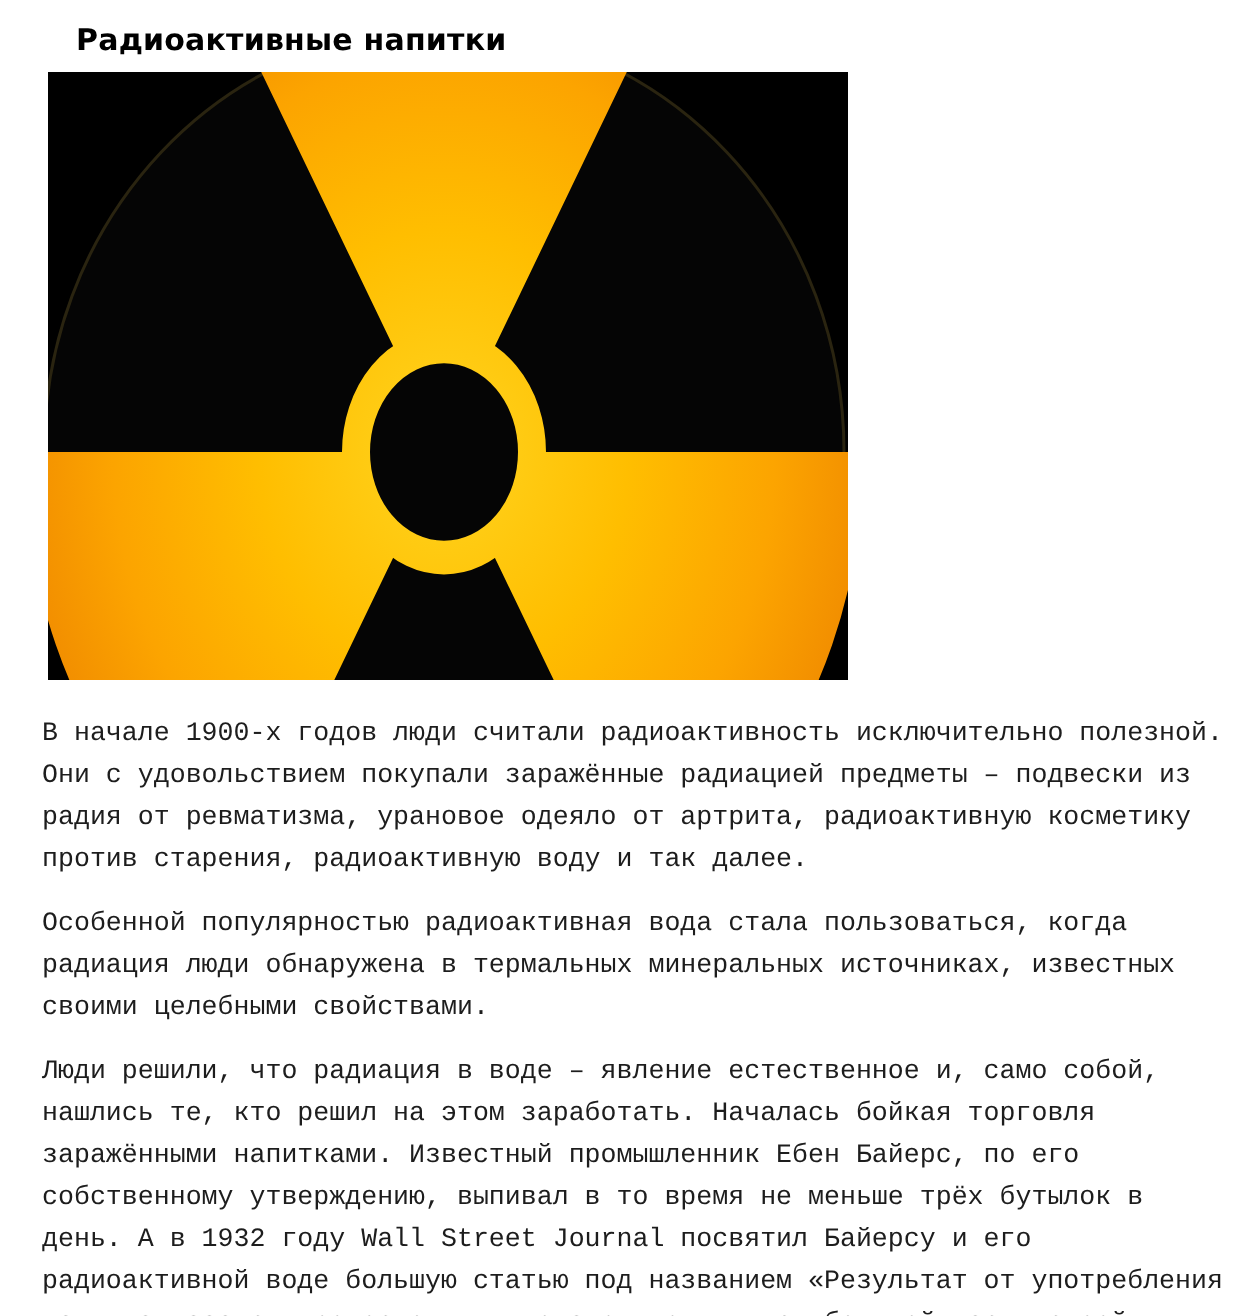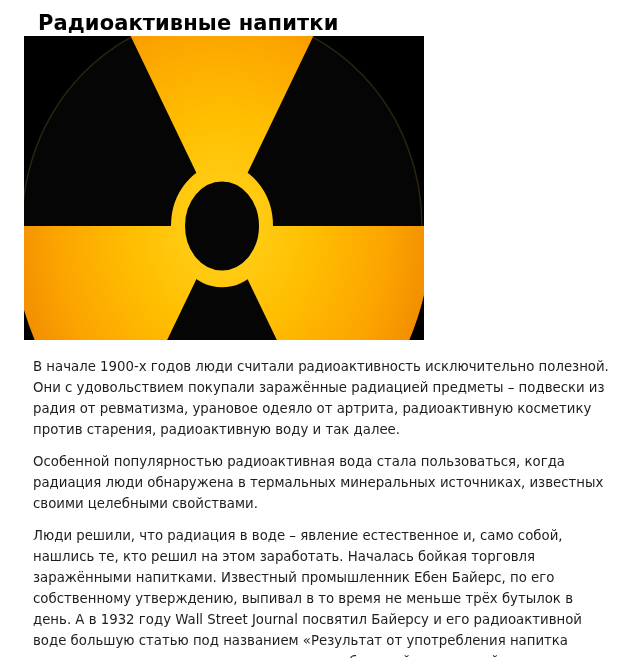--- a/index.html
+++ b/index.html
@@ -11,21 +11,21 @@
     width: 627px;
     height: 658px;
     overflow: hidden;
     position: relative;
     font-family: "DejaVu Sans", "Liberation Sans", sans-serif;
   }
   .article-title {
     position: absolute;
     left: 38px;
     top: 11px;
-    font-size: 21px;
+    font-size: 15px;
     font-weight: bold;
     color: #000000;
     letter-spacing: 0.1px;
     white-space: nowrap;
     text-align: right;
   }
   .photo {
     position: absolute;
     left: 24px;
     top: 36px;
@@ -41,22 +41,23 @@
   .article-body {
     position: absolute;
     left: 21px;
     top: 356px;
     width: 592px;
     font-size: 13.3px;
     line-height: 21px;
     color: #1d1d1d;
   }
   .article-body p {
-    margin: 0 0 11px 12px;
+    margin: 0 0 11px 0;
     padding: 0;
+    font-family: Liberation Mono, monospace;
   }
 </style>
 </head>
 <body>
 
 <div>
 
   <div class="article-title">Радиоактивные напитки</div>
 
   <div class="photo">

